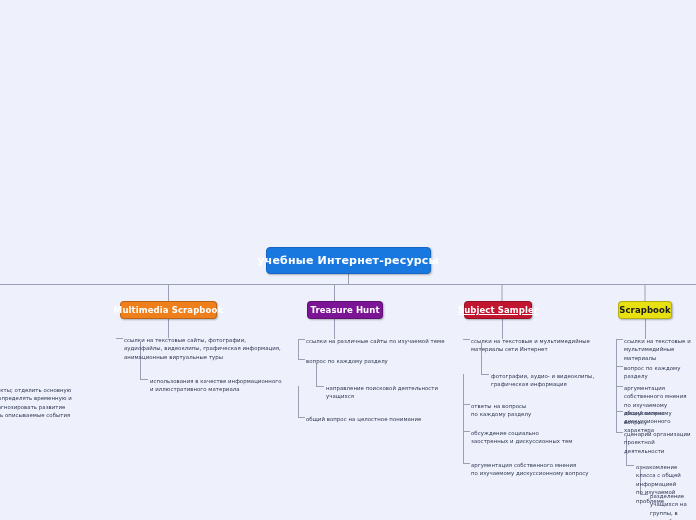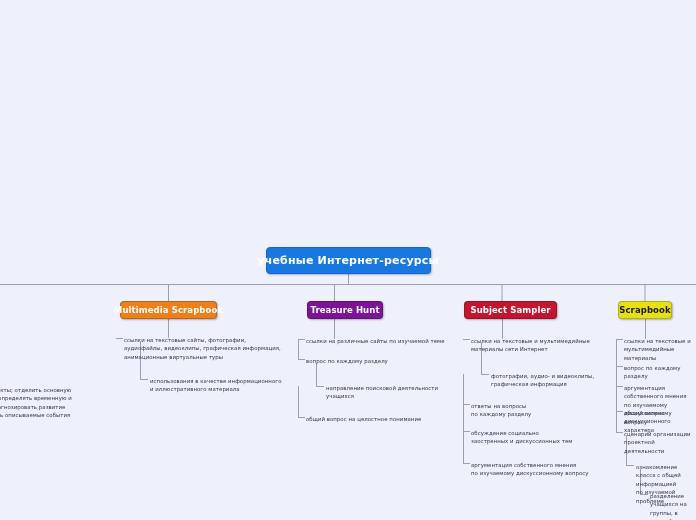--- a/index.html
+++ b/index.html
@@ -120,21 +120,21 @@
 аудиофайлы, видеоклипы, графическая информация,
 анимационные виртуальные туры</div>
     <div class="leaf" style="left: 150px; top: 377px;">использования в качестве информационного
 и иллюстративного материала</div>
     <div class="node branch-node" style="left: 299px; top: 301px; width: 76px; background: rgb(123, 21, 150); color: rgb(255, 255, 255); border: 1px solid rgba(0, 0, 0, 0.22); margin-left: 8px;">Treasure Hunt</div>
     <div class="leaf" style="left: 306px; top: 337px;">ссылки на различные сайты по изучаемой теме</div>
     <div class="leaf" style="left: 306px; top: 357px;">вопрос по каждому разделу</div>
     <div class="leaf" style="left: 326px; top: 384px;">направление поисковой деятельности
 учащихся</div>
     <div class="leaf" style="left: 306px; top: 415px;">общий вопрос на целостное понимание</div>
-    <div class="node branch-node" style="left: 464px; top: 301px; width: 93px; background: rgb(194, 21, 47); color: rgb(255, 255, 255); border: 1px solid rgba(0, 0, 0, 0.22);">Subject Sampler</div>
+    <div class="node branch-node" style="left: 464px; top: 301px; width: 68px; background: rgb(194, 21, 47); color: rgb(255, 255, 255); border: 1px solid rgba(0, 0, 0, 0.22); text-decoration: underline;">Subject Sampler</div>
     <div class="leaf" style="left: 471px; top: 337px;">ссылки на текстовые и мультимедийные
 материалы сети Интернет</div>
     <div class="leaf" style="left: 491px; top: 372px;">фотографии, аудио- и видеоклипы,
 графическая информация</div>
     <div class="leaf" style="left: 471px; top: 402px;">ответы на вопросы
 по каждому разделу</div>
     <div class="leaf" style="left: 471px; top: 429px;">обсуждение социально
 заостренных и дискуссионных тем</div>
     <div class="leaf" style="left: 471px; top: 461px;">аргументация собственного мнения
 по изучаемому дискуссионному вопросу</div>

